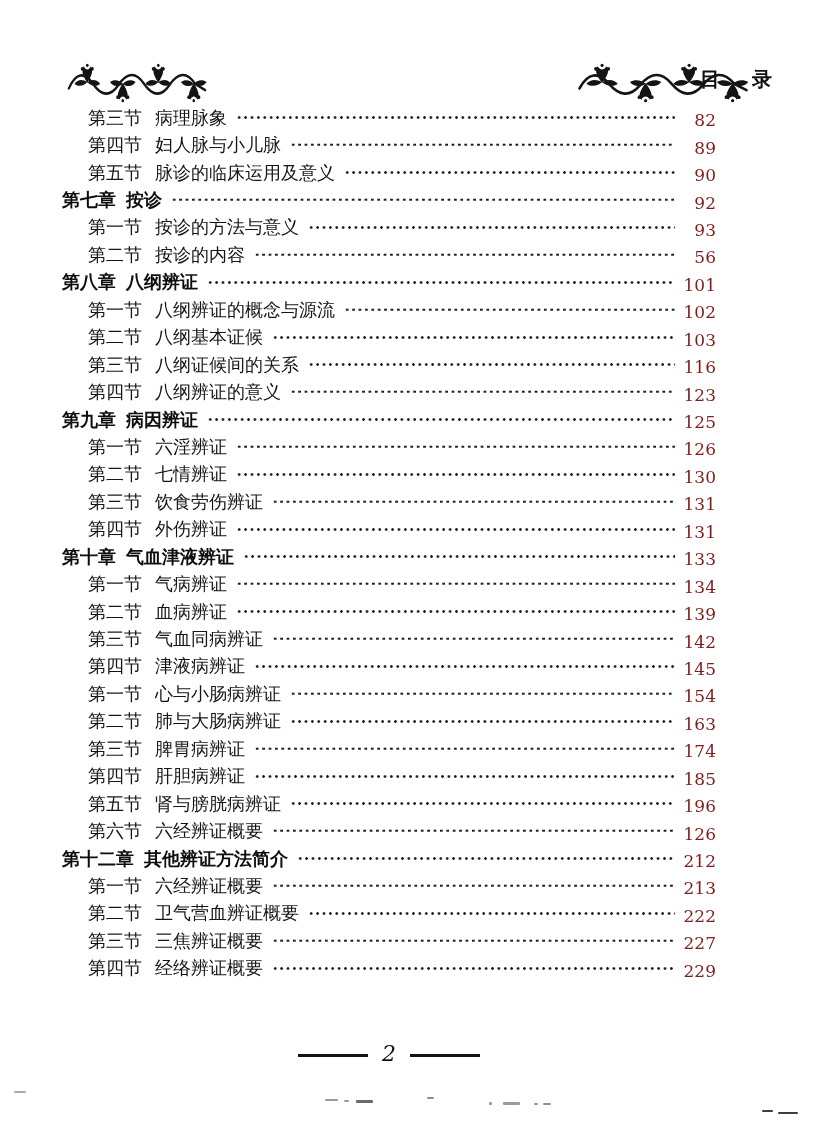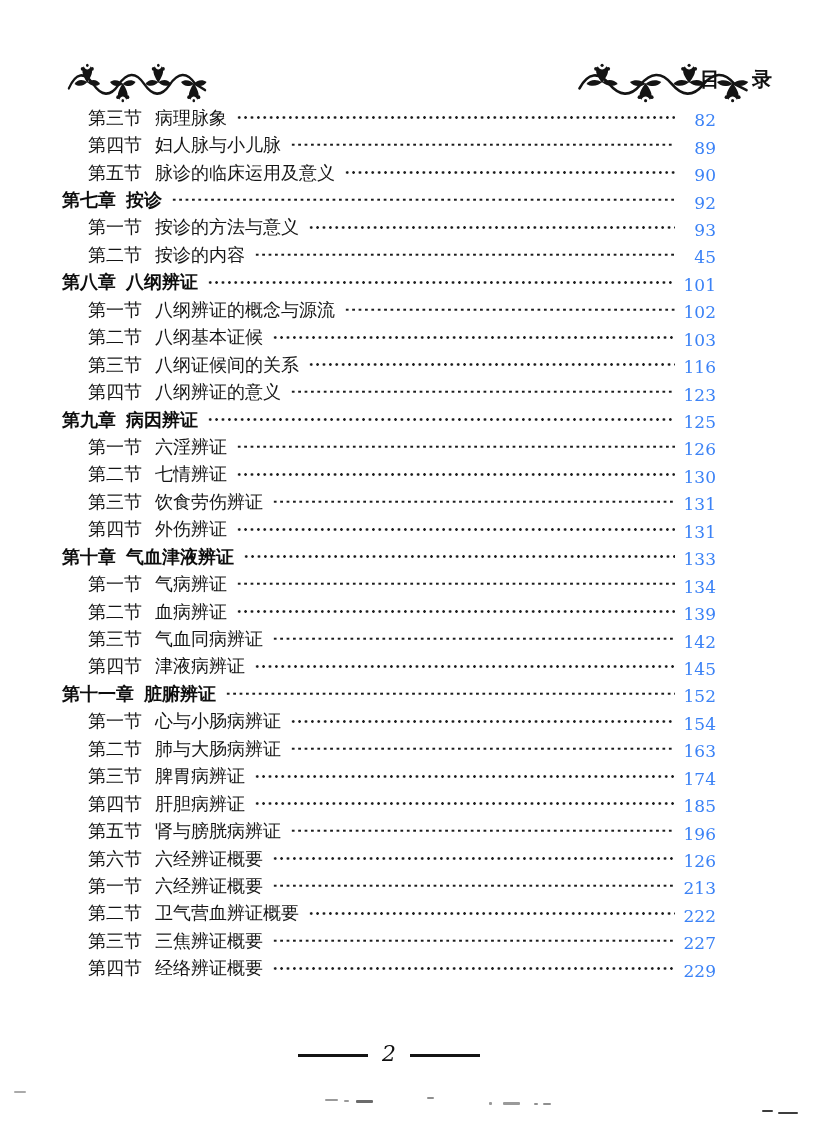--- a/index.html
+++ b/index.html
@@ -32,21 +32,21 @@
     flex:1 1 auto; align-self:stretch;
     margin-left:9px; margin-right:5px;
     background-image:radial-gradient(circle, #1c1c1c 1.15px, rgba(0,0,0,0) 1.5px);
     background-size:6.4px 100%;
     background-repeat:repeat-x;
     background-position:left center;
   }
   .entry-page {
     width:36px; text-align:right; white-space:nowrap;
     font-family:"DejaVu Serif", serif; font-weight:400; font-size:17px;
-    transform:translateY(3px); color:#3b82f6;
+    transform:translateY(3px); color:#7f1d1d;
   }
 
   
   .footer {
     position:absolute; top:1038px; left:0; width:778px; height:34px;
     display:flex; align-items:center; justify-content:center;
   }
   .folio-dash { width:70px; height:3px; background:#141414; }
   .folio-num {
     font-family:"DejaVu Serif", serif; font-style:italic; font-size:22px;
@@ -130,21 +130,21 @@
       <div class="row section">
     <span class="entry-label">第一节</span>
     <span class="entry-title">按诊的方法与意义</span>
     <span class="leader"></span>
     <span class="entry-page">93</span>
   </div>
       <div class="row section">
     <span class="entry-label">第二节</span>
     <span class="entry-title">按诊的内容</span>
     <span class="leader"></span>
-    <span class="entry-page">45</span>
+    <span class="entry-page">56</span>
   </div>
       <div class="row chapter">
     <span class="entry-label">第八章</span>
     <span class="entry-title">八纲辨证</span>
     <span class="leader"></span>
     <span class="entry-page">101</span>
   </div>
       <div class="row section">
     <span class="entry-label">第一节</span>
     <span class="entry-title">八纲辨证的概念与源流</span>
@@ -222,26 +222,20 @@
     <span class="entry-title">气血同病辨证</span>
     <span class="leader"></span>
     <span class="entry-page">142</span>
   </div>
       <div class="row section">
     <span class="entry-label">第四节</span>
     <span class="entry-title">津液病辨证</span>
     <span class="leader"></span>
     <span class="entry-page">145</span>
   </div>
-      <div class="row chapter">
-    <span class="entry-label">第十一章</span>
-    <span class="entry-title">脏腑辨证</span>
-    <span class="leader"></span>
-    <span class="entry-page">152</span>
-  </div>
       <div class="row section">
     <span class="entry-label">第一节</span>
     <span class="entry-title">心与小肠病辨证</span>
     <span class="leader"></span>
     <span class="entry-page">154</span>
   </div>
       <div class="row section">
     <span class="entry-label">第二节</span>
     <span class="entry-title">肺与大肠病辨证</span>
     <span class="leader"></span>
@@ -263,20 +257,26 @@
     <span class="entry-label">第五节</span>
     <span class="entry-title">肾与膀胱病辨证</span>
     <span class="leader"></span>
     <span class="entry-page">196</span>
   </div>
       <div class="row section">
     <span class="entry-label">第六节</span>
     <span class="entry-title">六经辨证概要</span>
     <span class="leader"></span>
     <span class="entry-page">126</span>
+  </div>
+      <div class="row chapter">
+    <span class="entry-label">第十二章</span>
+    <span class="entry-title">其他辨证方法简介</span>
+    <span class="leader"></span>
+    <span class="entry-page">212</span>
   </div>
       <div class="row section">
     <span class="entry-label">第一节</span>
     <span class="entry-title">六经辨证概要</span>
     <span class="leader"></span>
     <span class="entry-page">213</span>
   </div>
       <div class="row section">
     <span class="entry-label">第二节</span>
     <span class="entry-title">卫气营血辨证概要</span>

